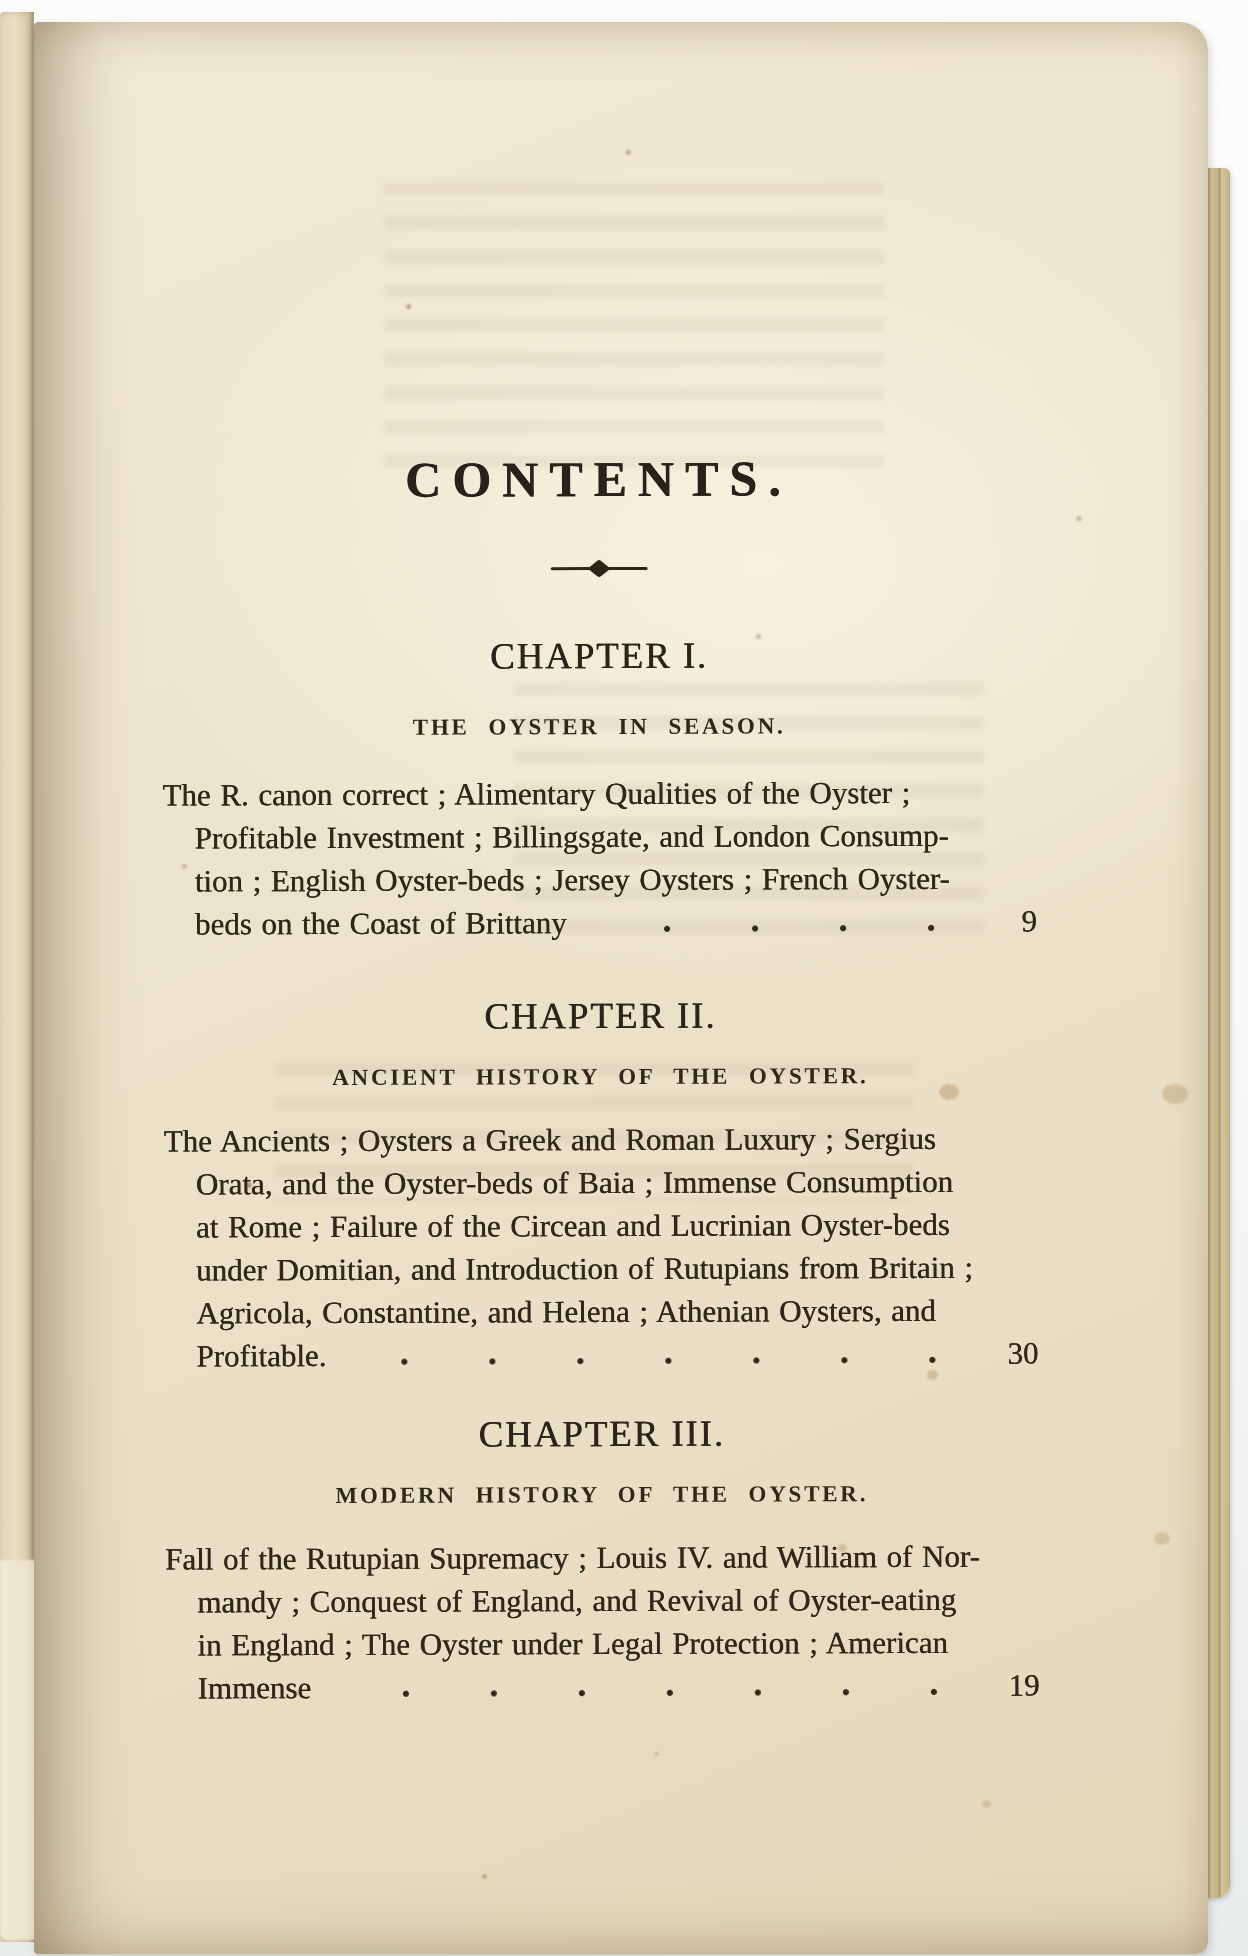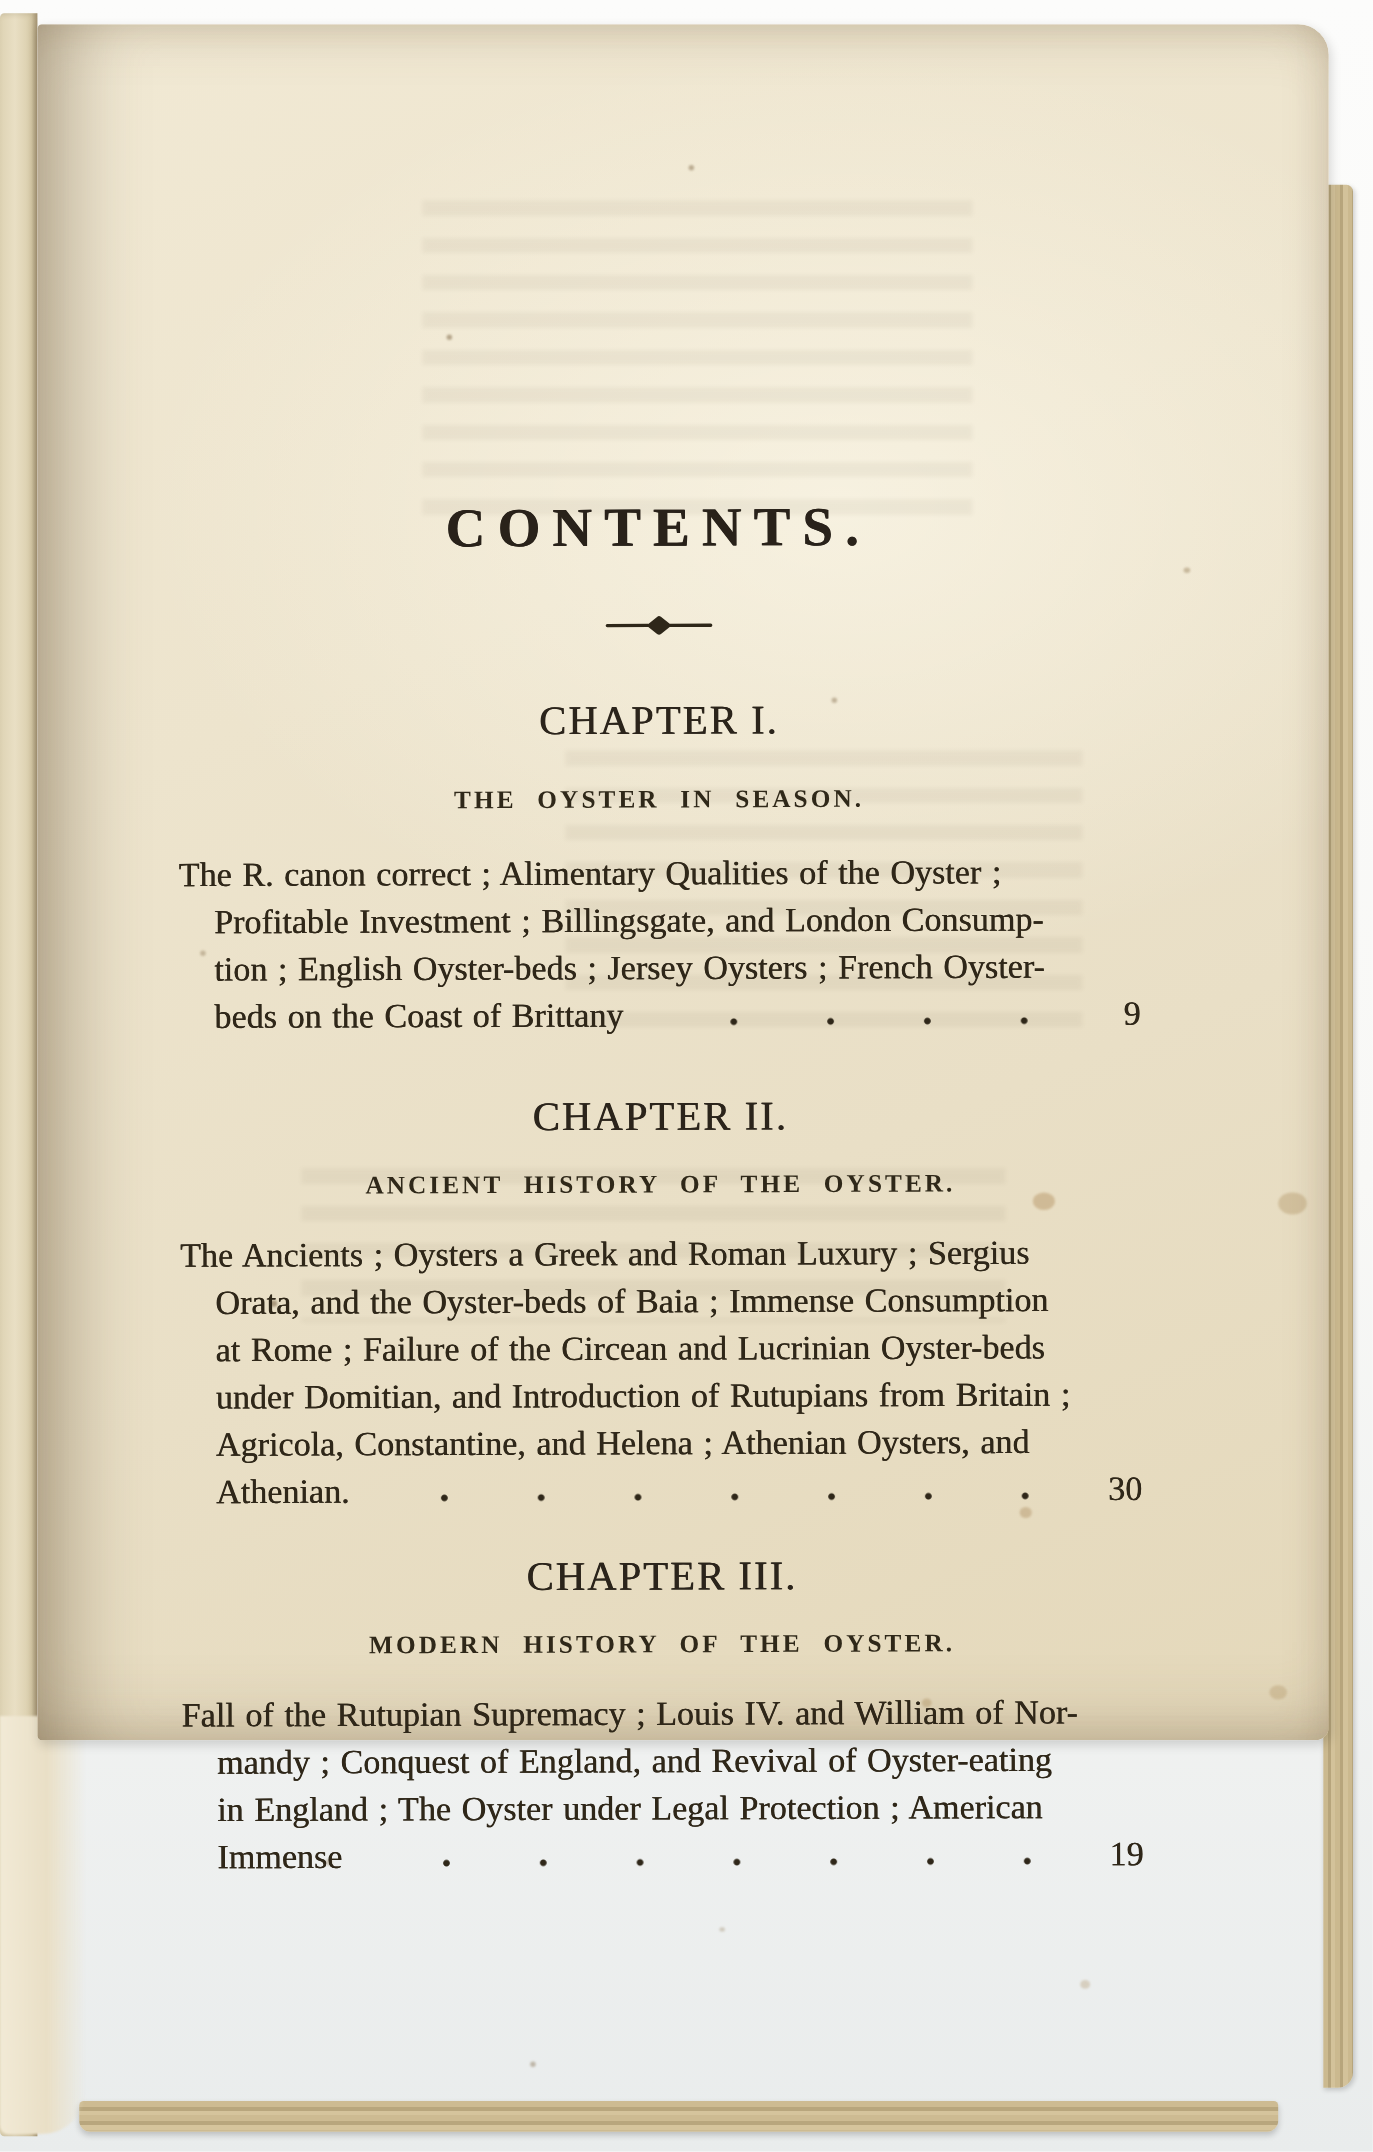--- a/index.html
+++ b/index.html
@@ -33,21 +33,21 @@
   }
   .edge-bottom{
     position:absolute;left:72px;top:1910px;width:1090px;height:28px;
     background:repeating-linear-gradient(180deg,#cdbb92 0 5px,#b8a67d 5px 9px,#d5c49c 9px 13px);
     border-radius:4px 4px 10px 10px;
     box-shadow:0 3px 6px rgba(0,0,0,.2);
   }
 
   
   .page{
-    position:absolute;left:34px;top:22px;width:1174px;height:1560px;
+    position:absolute;left:34px;top:22px;width:1174px;height:1932px;
     background:
       radial-gradient(ellipse 900px 600px at 62% 28%,rgba(255,252,240,.55),rgba(255,252,240,0) 70%),
       linear-gradient(158deg,#f1e9d4 0%,#ede4cd 35%,#e9dfc6 65%,#e4d8ba 100%);
     border-radius:4px 28px 12px 4px;
     box-shadow:
       inset 74px 0 70px -46px rgba(92,72,42,.40),
       inset -20px 0 46px -26px rgba(120,95,60,.28),
       inset 0 30px 56px -34px rgba(115,92,60,.30),
       inset 0 -48px 70px -44px rgba(110,88,58,.32),
       2px 4px 10px rgba(0,0,0,.15);
@@ -166,21 +166,21 @@
 
       <div class="col chap-head head-2">CHAPTER II.</div>
       <div class="col chap-sub sub-2">ANCIENT HISTORY OF THE OYSTER.</div>
       <div class="col para para-2">
         <div class="toc-line first">The Ancients ; Oysters a Greek and Roman Luxury ; Sergius</div>
         <div class="toc-line">Orata, and the Oyster-beds of Baia ; Immense Consumption</div>
         <div class="toc-line">at Rome ; Failure of the Circean and Lucrinian Oyster-beds</div>
         <div class="toc-line">under Domitian, and Introduction of Rutupians from Britain ;</div>
         <div class="toc-line">Agricola, Constantine, and Helena ; Athenian Oysters, and</div>
         <div class="lastline">
-          <span>Athenian.</span>
+          <span>Profitable.</span>
           <span class="leader"></span>
           <span class="pagenum">30</span>
         </div>
       </div>
 
       <div class="col chap-head head-3">CHAPTER III.</div>
       <div class="col chap-sub sub-3">MODERN HISTORY OF THE OYSTER.</div>
       <div class="col para para-3">
         <div class="toc-line first">Fall of the Rutupian Supremacy ; Louis IV. and William of Nor-</div>
         <div class="toc-line">mandy ; Conquest of England, and Revival of Oyster-eating</div>

